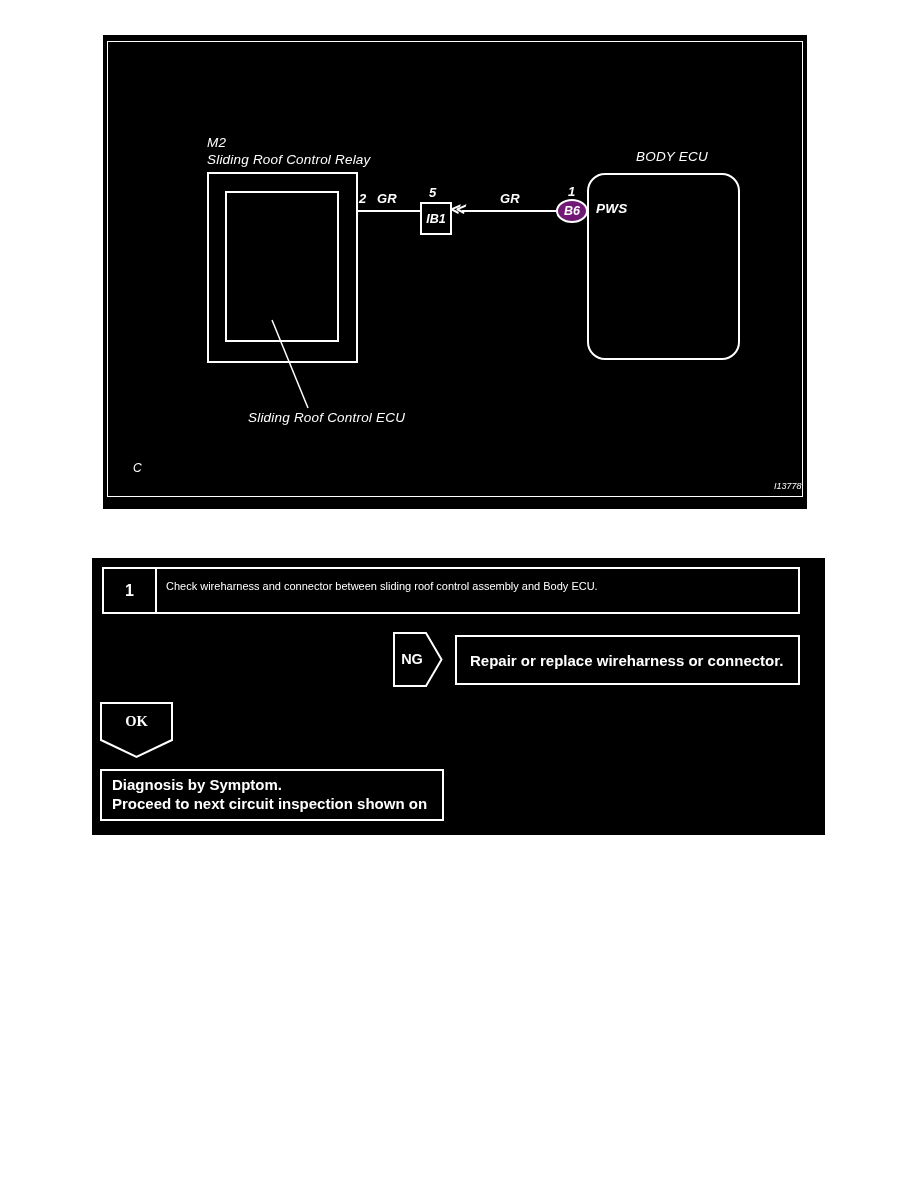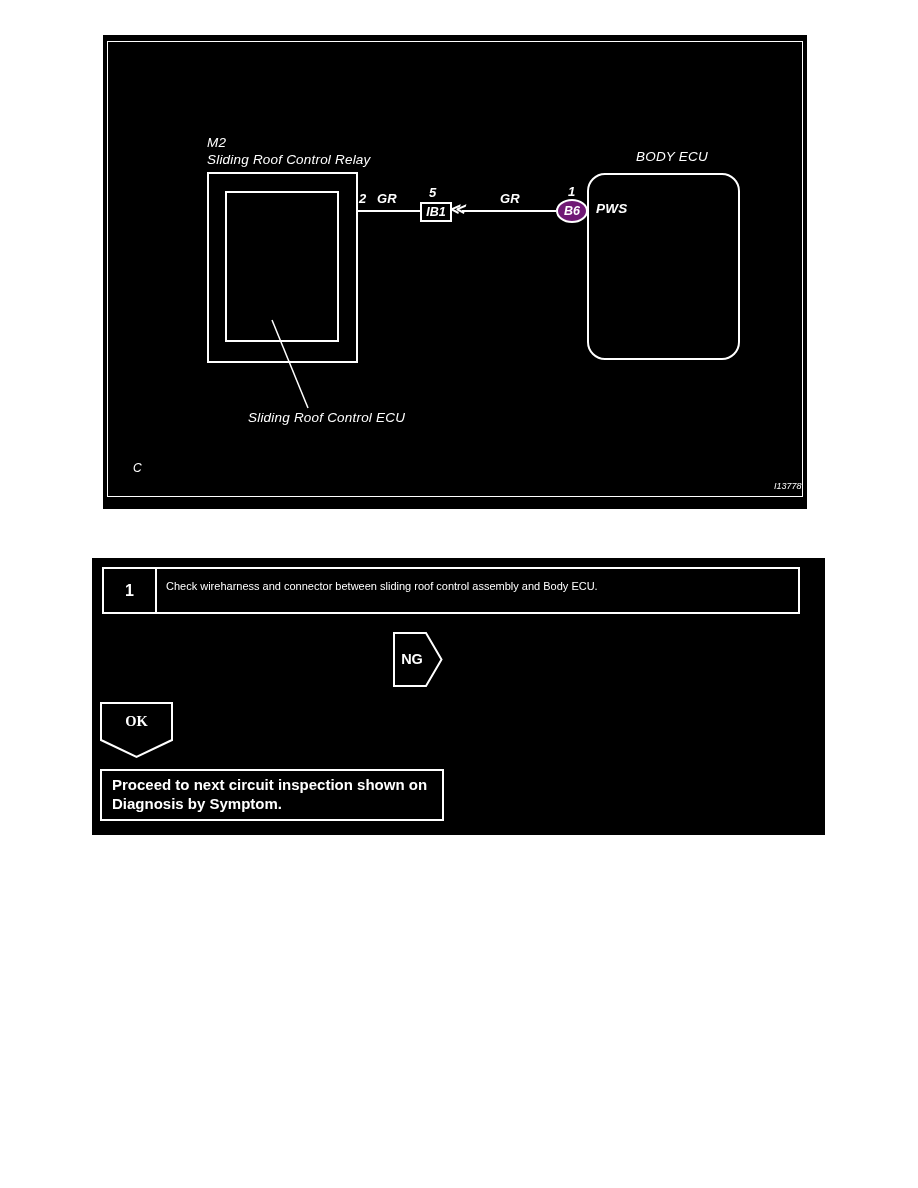--- a/index.html
+++ b/index.html
@@ -28,21 +28,21 @@
   }
   .relay-inner {
     position: absolute; left: 16px; top: 17px; width: 114px; height: 151px;
     border: 2px solid #ffffff;
   }
   .wire { position: absolute; height: 2px; background: #ffffff; top: 175px; }
   .wire-left  { left: 255px; width: 64px; }
   .wire-right { left: 359px; width: 94px; }
 
   .junction-box {
-    position: absolute; left: 317px; top: 167px; width: 32px; height: 20px;
+    position: absolute; left: 317px; top: 167px; width: 32px; height: 33px;
     border: 2px solid #ffffff; background: #000000;
     display: flex; align-items: center; justify-content: center;
     font-size: 12.5px; font-weight: 700;
   }
   .chevrons {
     position: absolute; left: 346px; top: 165px; font-size: 15px; font-weight: 700;
     letter-spacing: -1px;
   }
   .terminal-oval {
     position: absolute; left: 453px; top: 164px; width: 32px; height: 24px;
@@ -139,26 +139,27 @@
       <div class="step-num">1</div>
       <div class="step-text">Check wireharness and connector between sliding roof control assembly and Body ECU.</div>
     </div>
 
     <div class="flow-tag ng-tag">
       <svg width="50" height="55" viewBox="0 0 50 55" xmlns="http://www.w3.org/2000/svg">
         <polygon points="1,1 33,1 48.5,27.5 33,54 1,54" fill="#000000" stroke="#ffffff" stroke-width="2"></polygon>
       </svg>
       <span class="tag-label">NG</span>
     </div>
+    <div class="action-box ng-action">Repair or replace wireharness or connector.</div>
 
     <div class="flow-tag ok-tag">
       <svg width="73" height="57" viewBox="0 0 73 57" xmlns="http://www.w3.org/2000/svg">
         <polygon points="1,1 72,1 72,38 36.5,55 1,38" fill="#000000" stroke="#ffffff" stroke-width="2"></polygon>
       </svg>
       <span class="tag-label">OK</span>
     </div>
     <div class="action-box ok-action">
+      <div>Diagnosis by Symptom.</div>
       <div>Proceed to next circuit inspection shown on</div>
-      <div>Diagnosis by Symptom.</div>
     </div>
   </section>
 
 </div>
 
 </body></html>

